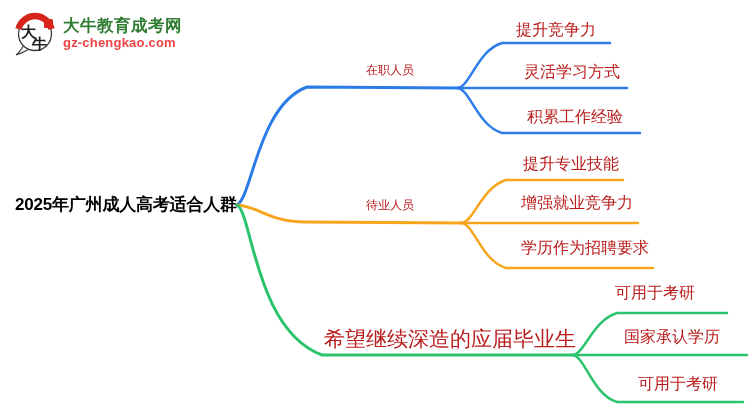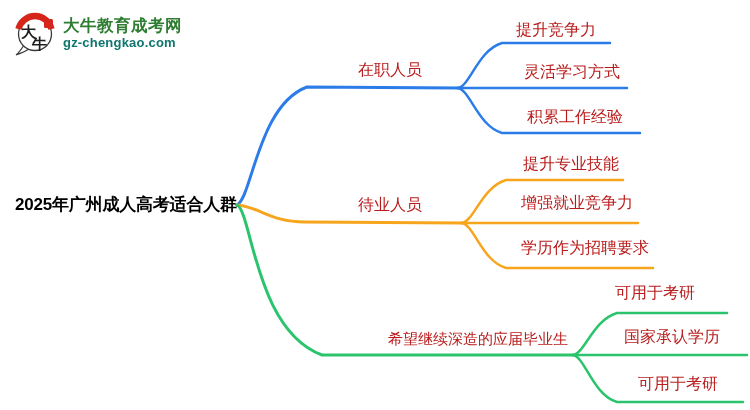--- a/index.html
+++ b/index.html
@@ -21,34 +21,34 @@
   }
   .node.root{
     left:15px;top:196px;
     transform:none;
     font-size:17px;
     font-weight:600;
     color:#000000;
     letter-spacing:-0.2px;
   }
   .node.leaf{font-size:16px;}
-  .node.branch{font-size:16px;}
-  .node.branch.long{font-size:15px;margin-left:28px;}
+  .node.branch{font-size:12px;}
+  .node.branch.long{font-size:21px;}
   .logo{
     position:absolute;left:12px;top:8px;
     display:flex;align-items:flex-start;
   }
   .logo-icon{width:46px;height:48px;flex:0 0 auto;}
   .logo-text{margin-left:5px;padding-top:8px;}
   .logo-title{
     font-size:16.5px;font-weight:bold;color:#2f7d32;
     letter-spacing:0.5px;line-height:18px;
   }
   .logo-url{
-    font-size:13px;font-weight:bold;color:#0f766e;
+    font-size:13px;font-weight:bold;color:#ef4444;
     line-height:14px;margin-top:2px;letter-spacing:0.2px;
   }
 </style>
 </head>
 <body>
 
 <div class="canvas">
 
   <svg class="links" viewBox="0 0 750 410">
 

